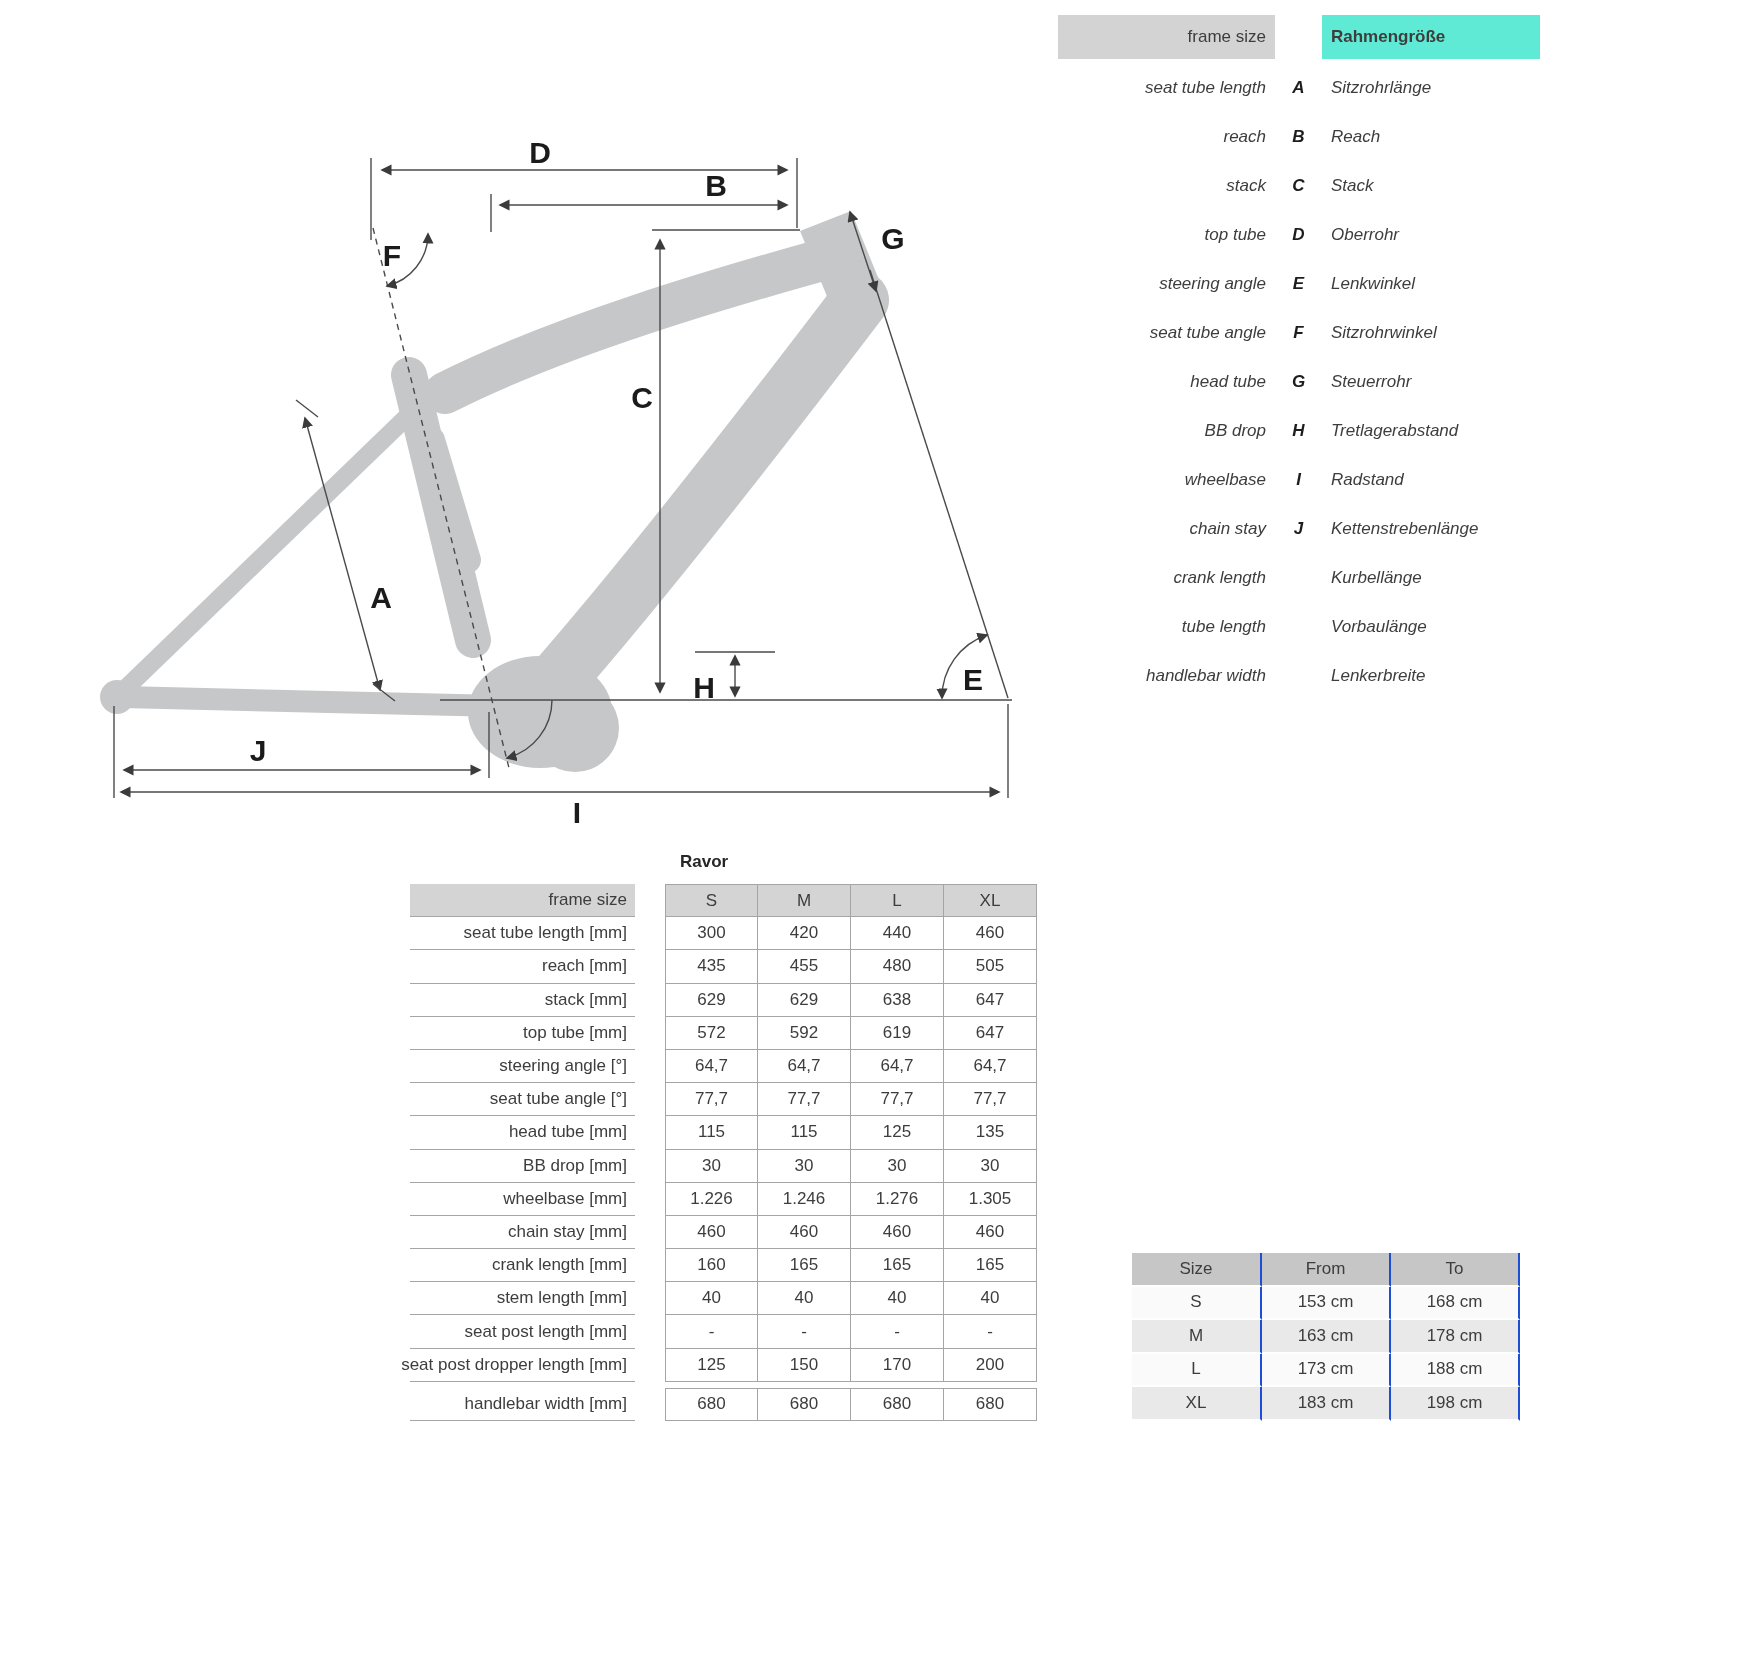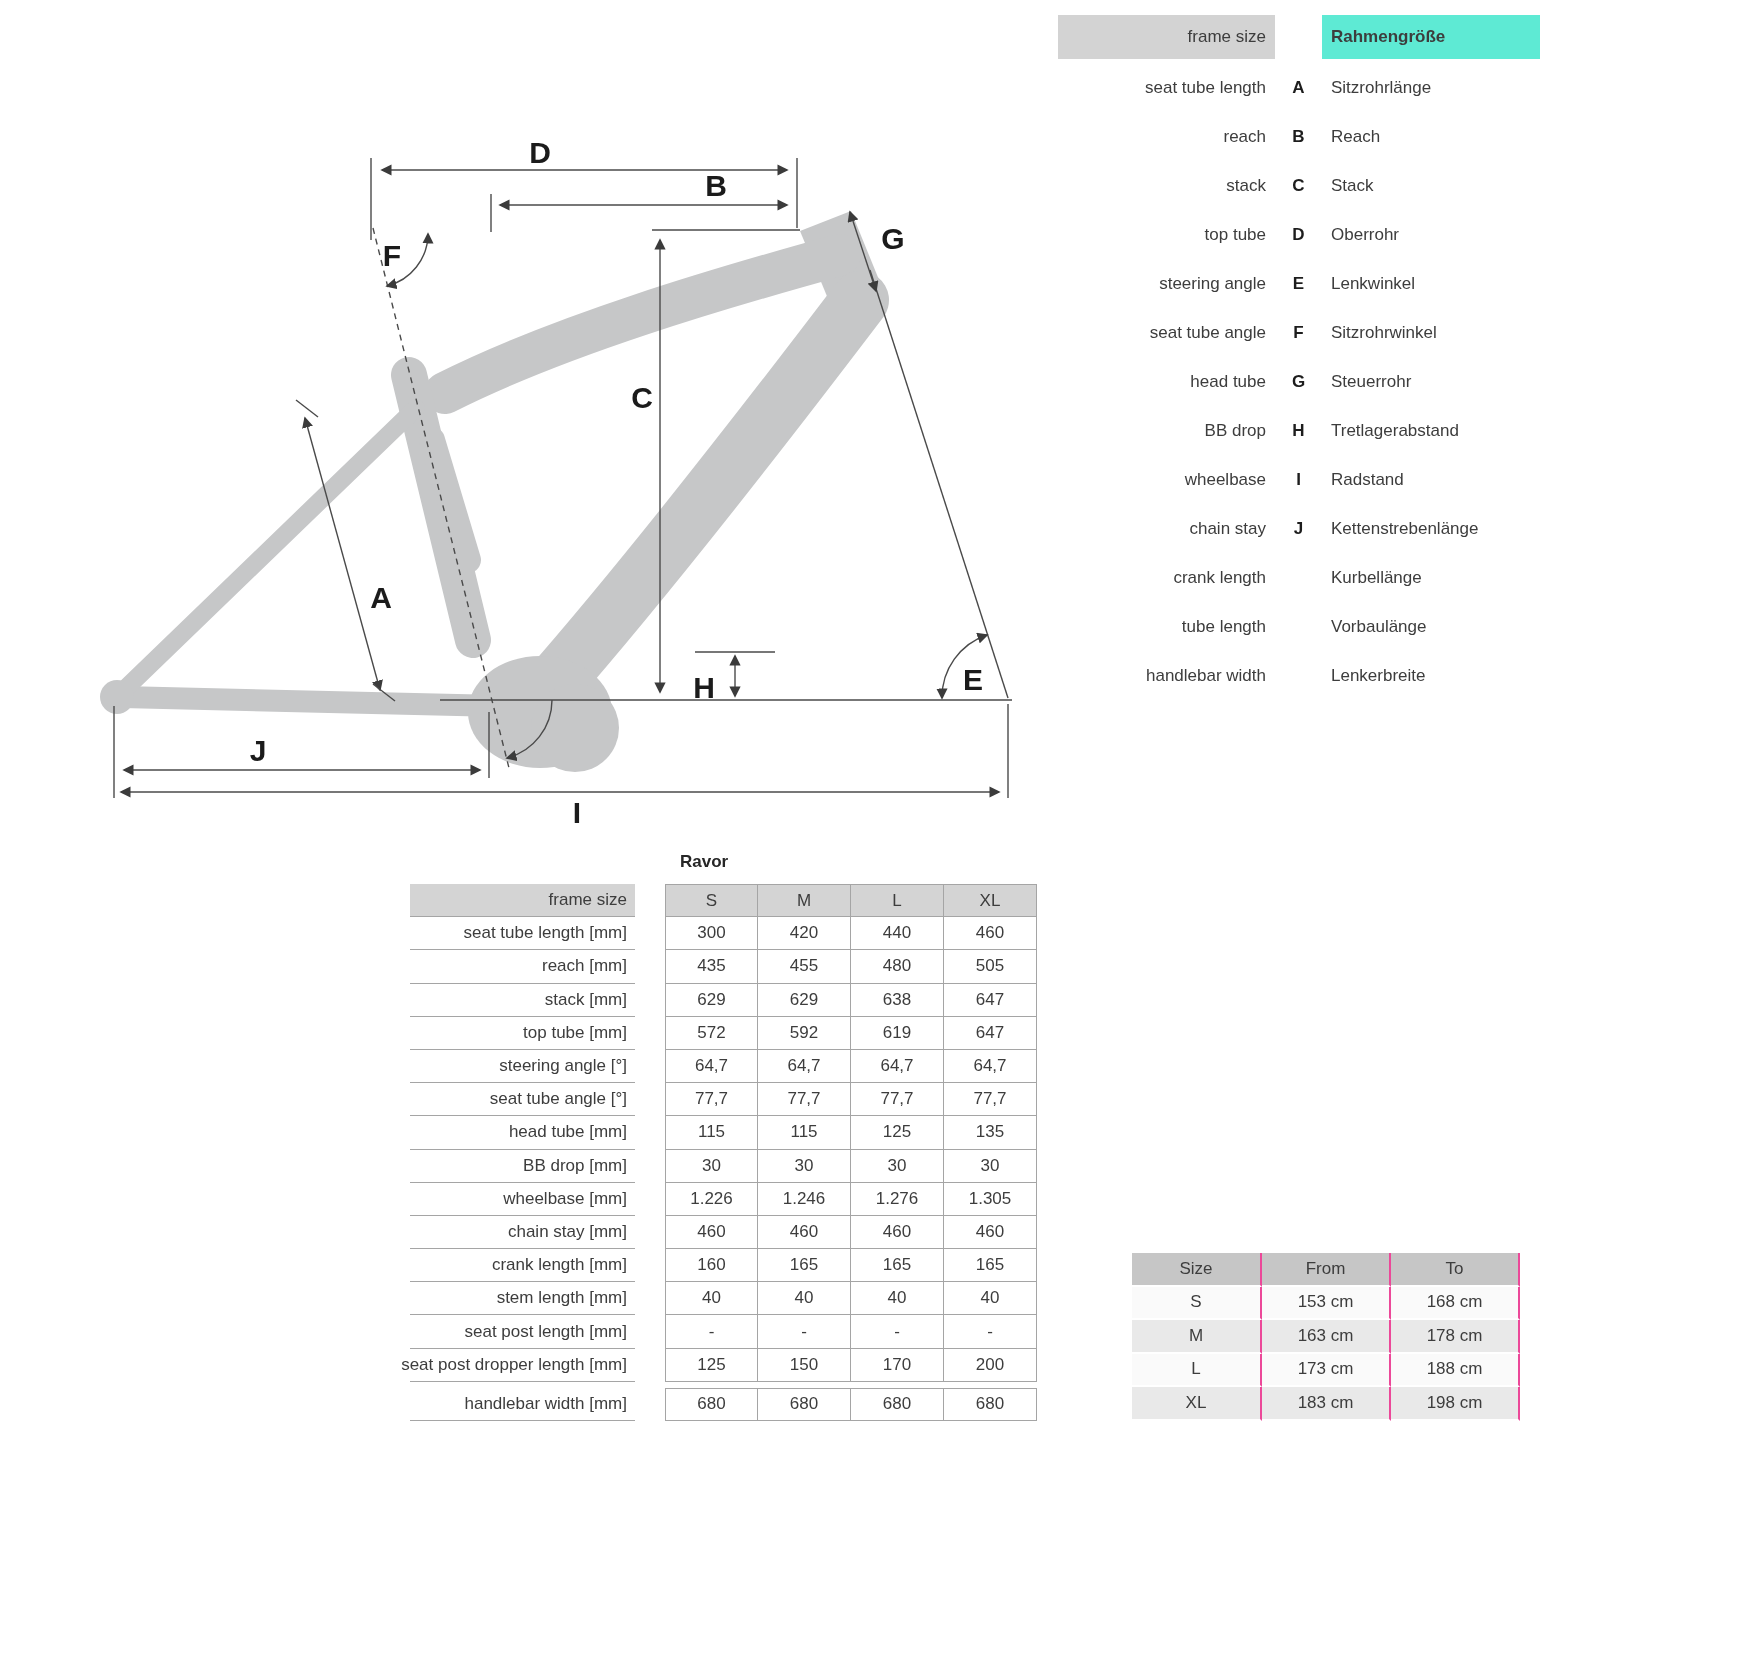--- a/index.html
+++ b/index.html
@@ -8,21 +8,21 @@
 
   
   .diagram-wrap{position:absolute;left:0;top:0;width:1050px;height:840px;}
   svg text{font-family:"Liberation Sans", sans-serif;}
 
   
   .legend{position:absolute;left:1058px;top:15px;width:482px;font-size:17px;}
   .legend-header{display:grid;grid-template-columns:217px 47px 218px;height:44px;margin-bottom:4px;}
   .lh-en{background:#d3d3d3;display:flex;align-items:center;justify-content:flex-end;padding-right:9px;box-sizing:border-box;}
   .lh-de{background:#5eead4;display:flex;align-items:center;padding-left:9px;box-sizing:border-box;font-weight:bold;grid-column:3;}
-  .legend-row{display:grid;grid-template-columns:217px 47px 218px;height:49px;align-items:center;}
+  .legend-row{display:grid;grid-template-columns:217px 47px 218px;height:49px;align-items:center;font-style:italic;}
   .l-en{text-align:right;padding-right:9px;}
   .l-letter{text-align:center;font-weight:bold;color:#1d1d1d;}
   .l-de{padding-left:9px;}
 
   
   .geo-title{position:absolute;left:680px;top:852px;font-size:17px;font-weight:bold;color:#262626;}
   .geo-grid{position:absolute;left:410px;top:884px;display:grid;
             grid-template-columns:225px 30px 93px 93px 93px 93px;font-size:17px;}
   .g-cell{height:33.2px;box-sizing:border-box;}
   .g-sp{height:6px;}
@@ -33,21 +33,21 @@
   .g-val{display:flex;align-items:center;justify-content:center;
          border-right:1px solid #a5a5a5;border-bottom:1px solid #a5a5a5;}
   .g-first{border-left:1px solid #a5a5a5;}
   .g-top{border-top:1px solid #a5a5a5;}
   .g-gapcol{border:none;}
 
   
   .size-chart{position:absolute;left:1132px;top:1253px;display:grid;
               grid-template-columns:130px 129px 129px;font-size:17px;}
   .sc-cell{height:33.5px;display:flex;align-items:center;justify-content:center;
-           border-right:2px solid #ec4899;border-bottom:2px solid #fff;box-sizing:border-box;}
+           border-right:2px solid #1d4ed8;border-bottom:2px solid #fff;box-sizing:border-box;}
   .sc-head{background:#c6c6c6;}
   .sc-alt{background:#e9e9e9;}
   .sc-plain{background:#fafafa;}
 </style>
 </head>
 <body>
 
 <div class="page">
 
   <div class="diagram-wrap">

